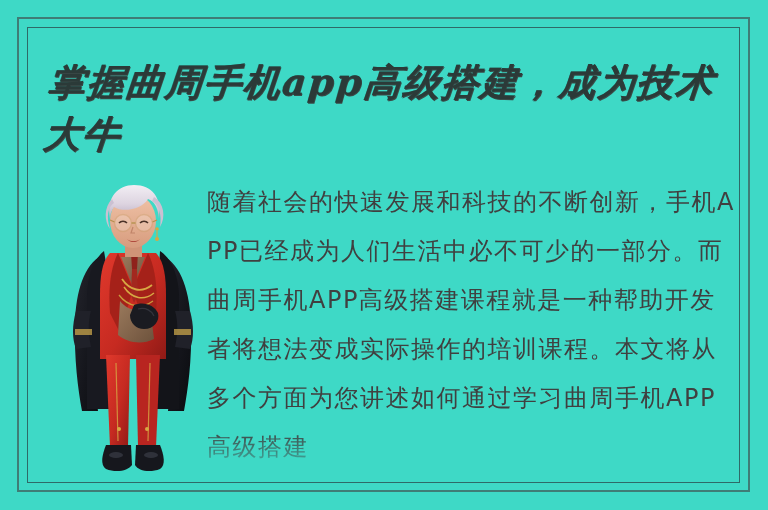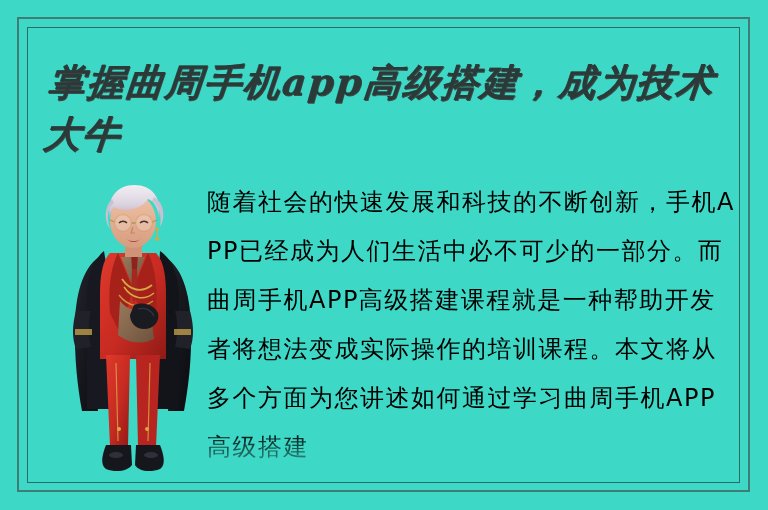--- a/index.html
+++ b/index.html
@@ -62,21 +62,21 @@
   
   .body-copy {
     position: absolute;
     left: 207px;
     top: 178px;
     width: 530px;
     font-family: "DejaVu Sans", "Liberation Sans", sans-serif;
     font-size: 24px;
     line-height: 49px;
     letter-spacing: 1.5px;
-    color: #000000;
+    color: #404040;
     word-break: break-all;
     text-align: left;
     
     -webkit-mask-image: linear-gradient(to bottom,
         rgba(0,0,0,1) 0px,
         rgba(0,0,0,1) 252px,
         rgba(0,0,0,0.45) 278px,
         rgba(0,0,0,0) 296px);
     mask-image: linear-gradient(to bottom,
         rgba(0,0,0,1) 0px,

